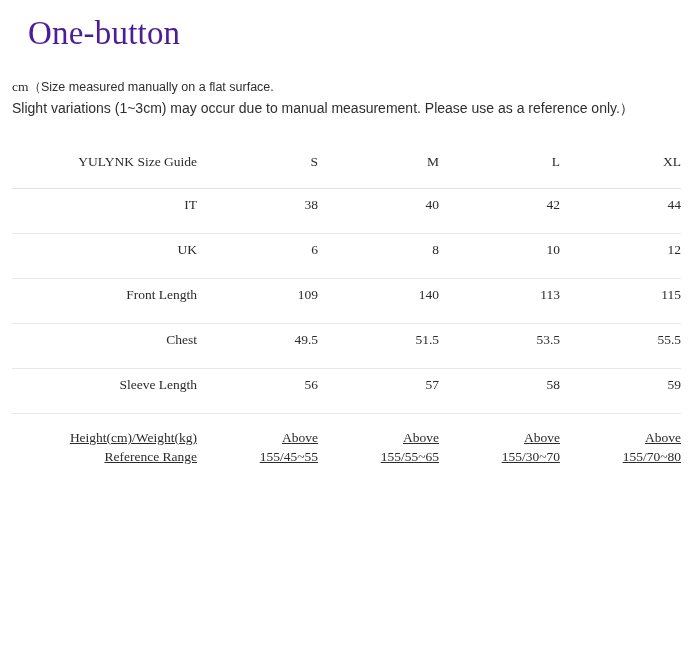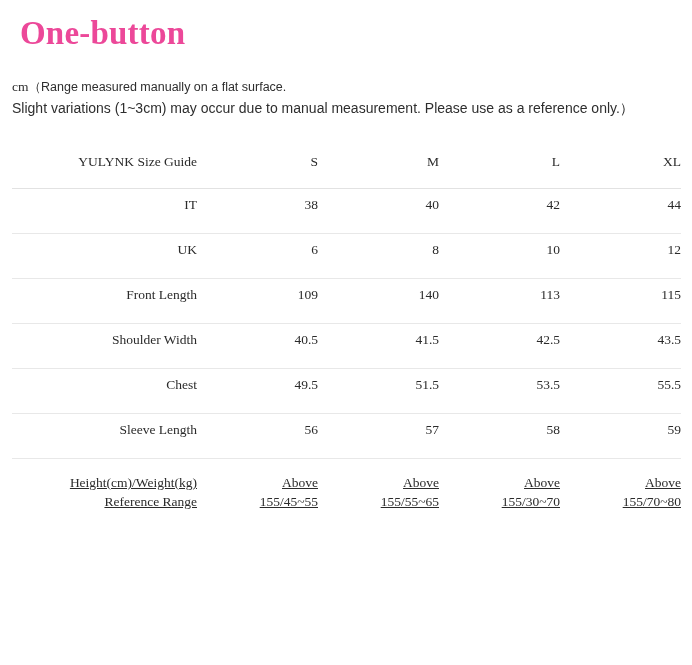--- a/index.html
+++ b/index.html
@@ -17,24 +17,24 @@
   .page {
     width: 692px;
     height: 665px;
     box-sizing: border-box;
     padding: 0 12px;
     position: relative;
   }
   .title {
     font-family: "Liberation Serif", serif;
     font-size: 33px;
-    font-weight: 700;
+    font-weight: 400;
     letter-spacing: 0.2px;
-    color: #ec4899;
-    margin: 12px 0 0 8px;
+    color: #4c1d95;
+    margin: 12px 0 0 16px;
     padding: 0;
     line-height: 42px;
   }
   .notes {
     margin-top: 22px;
     font-size: 13.5px;
     line-height: 21px;
     color: #2e2e2e;
   }
   .notes .unit {
@@ -86,21 +86,21 @@
   }
 </style>
 </head>
 <body>
 
 <div class="page">
 
   <h1 class="title">One-button</h1>
 
   <div class="notes">
-    <div><span class="unit">cm</span><span class="paren">（Range measured manually on a flat surface.</span></div>
+    <div><span class="unit">cm</span><span class="paren">（Size measured manually on a flat surface.</span></div>
     <div class="notes-line2">Slight variations (1~3cm) may occur due to manual measurement. Please use as a reference only.）</div>
   </div>
 
   <table class="size-table">
     <colgroup>
       <col class="col-label">
       <col class="col-size">
       <col class="col-size">
       <col class="col-size">
       <col class="col-size">
@@ -131,27 +131,20 @@
       </tr>
 
       <tr class="data-row">
         <td>Front Length</td>
         <td>109</td>
         <td>140</td>
         <td>113</td>
         <td>115</td>
       </tr>
 
-      <tr class="data-row">
-        <td>Shoulder Width</td>
-        <td>40.5</td>
-        <td>41.5</td>
-        <td>42.5</td>
-        <td>43.5</td>
-      </tr>
 
       <tr class="data-row">
         <td>Chest</td>
         <td>49.5</td>
         <td>51.5</td>
         <td>53.5</td>
         <td>55.5</td>
       </tr>
 
       <tr class="data-row">

